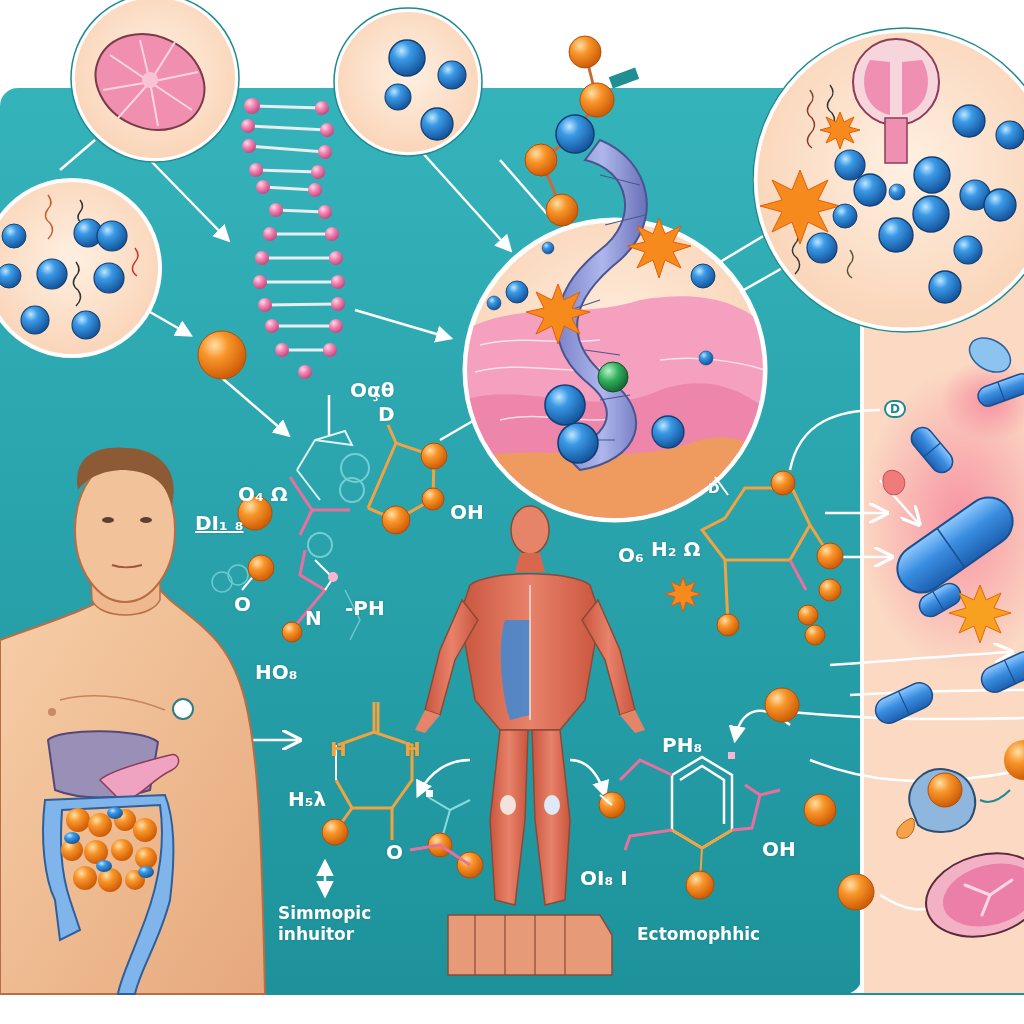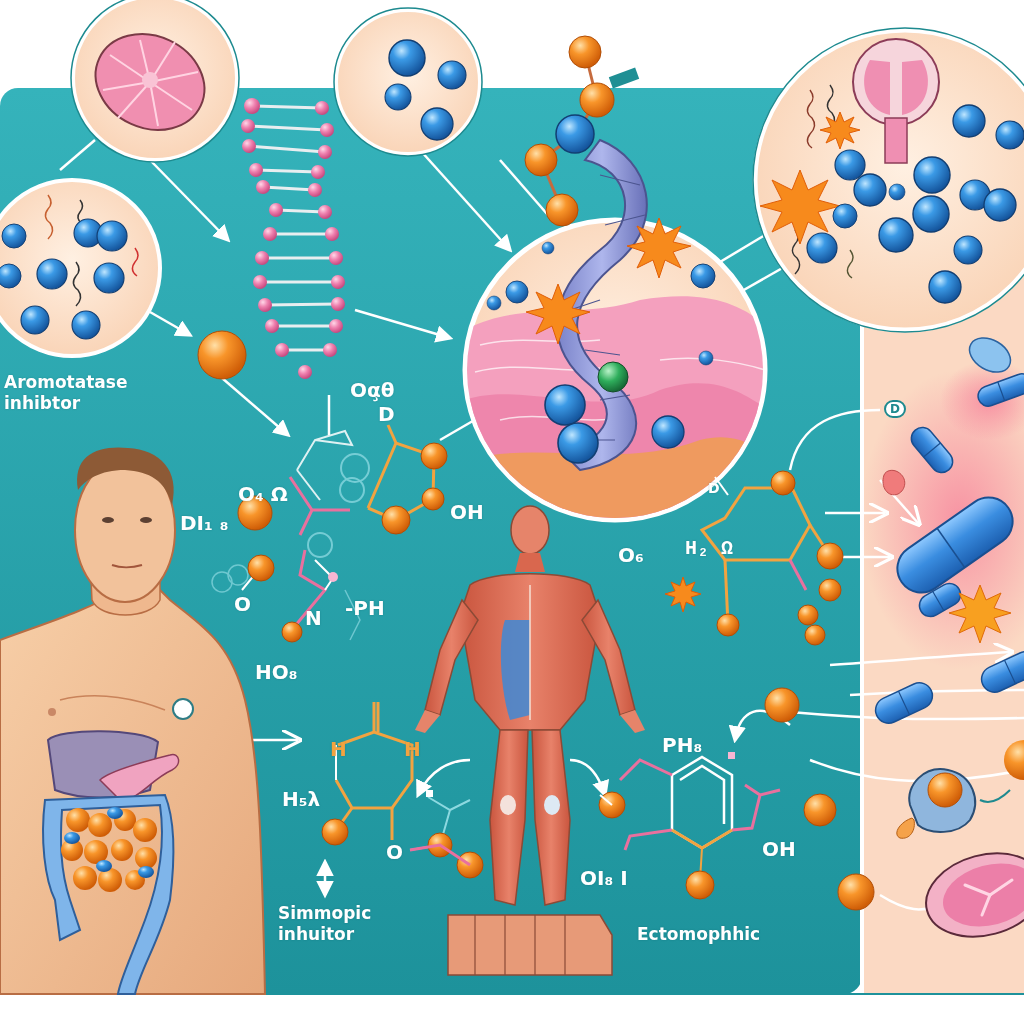--- a/index.html
+++ b/index.html
@@ -498,44 +498,40 @@
     <path d="M635,710 L645,730 L635,733 L620,715 z" fill="#e6846a"></path>
     <path d="M500,730 L490,820 L495,900 L515,905 L525,820 L528,730 z" fill="url(#gMuscle)" stroke="#8b4a36" stroke-width="1.5"></path>
     <path d="M532,730 L535,820 L545,905 L565,900 L570,820 L560,730 z" fill="url(#gMuscle)" stroke="#8b4a36" stroke-width="1.5"></path>
     <path d="M505,620 C498,640 500,690 510,720 L530,715 L530,620 z" fill="#3e88d6" opacity="0.85"></path>
     <line x1="530" y1="585" x2="530" y2="720" stroke="#f7e1d4" stroke-width="1.5"></line>
     <ellipse cx="508" cy="805" rx="8" ry="10" fill="#f4e2dc"></ellipse>
     <ellipse cx="552" cy="805" rx="8" ry="10" fill="#dde9f4"></ellipse>
   </g>
 </svg>
 
-<div class="lbl big" style="left:4px; top:372px;">
-  <div>Aromotatase</div>
-  <div>inhibtor</div>
-</div>
 <div class="lbl big" style="left:278px; top:903px;">
   <div>Simmopic</div>
   <div>inhuitor</div>
 </div>
 <div class="lbl big" style="left:637px; top:924px;">Ectomophhic</div>
 
 <div class="lbl chem" style="left:350px; top:378px;">Oα̧θ</div>
 <div class="lbl chem" style="left:378px; top:402px;">D</div>
 <div class="lbl chem" style="left:238px; top:452px;margin-top:30px;">O₄ Ω</div>
-<div class="lbl chem" style="left:180px; top:511px;">DI₁ ₈</div>
+<div class="lbl chem" style="left:195px; top:511px;text-decoration:underline;">DI₁ ₈</div>
 <div class="lbl chem" style="left:450px; top:500px;">OH</div>
 <div class="lbl chem" style="left:234px; top:592px;">O</div>
 <div class="lbl chem" style="left:305px; top:606px;">N</div>
 <div class="lbl chem" style="left:345px; top:596px;">-PH</div>
 <div class="lbl chem" style="left:255px; top:660px;">HO₈</div>
-<div class="lbl chem" style="left:685px; top:537px;font-family:Liberation Mono, monospace;">H₂ Ω</div>
+<div class="lbl chem" style="left:651px; top:537px;">H₂ Ω</div>
 <div class="lbl chem" style="left:618px; top:543px;">O₆</div>
 <div class="lbl mid" style="left:708px; top:480px;">D</div>
 <div class="lbl chem" style="left:662px; top:733px;">PH₈</div>
-<div class="lbl chem" style="left:282px; top:787px;">H₅λ</div>
+<div class="lbl chem" style="left:288px; top:787px;">H₅λ</div>
 <div class="lbl chem" style="left:330px; top:737px; color:#f2a340;">H</div>
 <div class="lbl chem" style="left:404px; top:737px; color:#f2a340;">H</div>
 <div class="lbl chem" style="left:386px; top:840px;">O</div>
 <div class="lbl chem" style="left:762px; top:837px;">OH</div>
 <div class="lbl chem" style="left:580px; top:866px;">OI₈ I</div>
 <div class="lbl mid" style="left:884px; top:400px; color:#1e8a8f; background:#ffffff; border:2px solid #1e8a8f; border-radius:9px; padding:0 4px; font-size:12px; text-shadow:none;">D</div>
 
 </div>
 
 </body></html>

